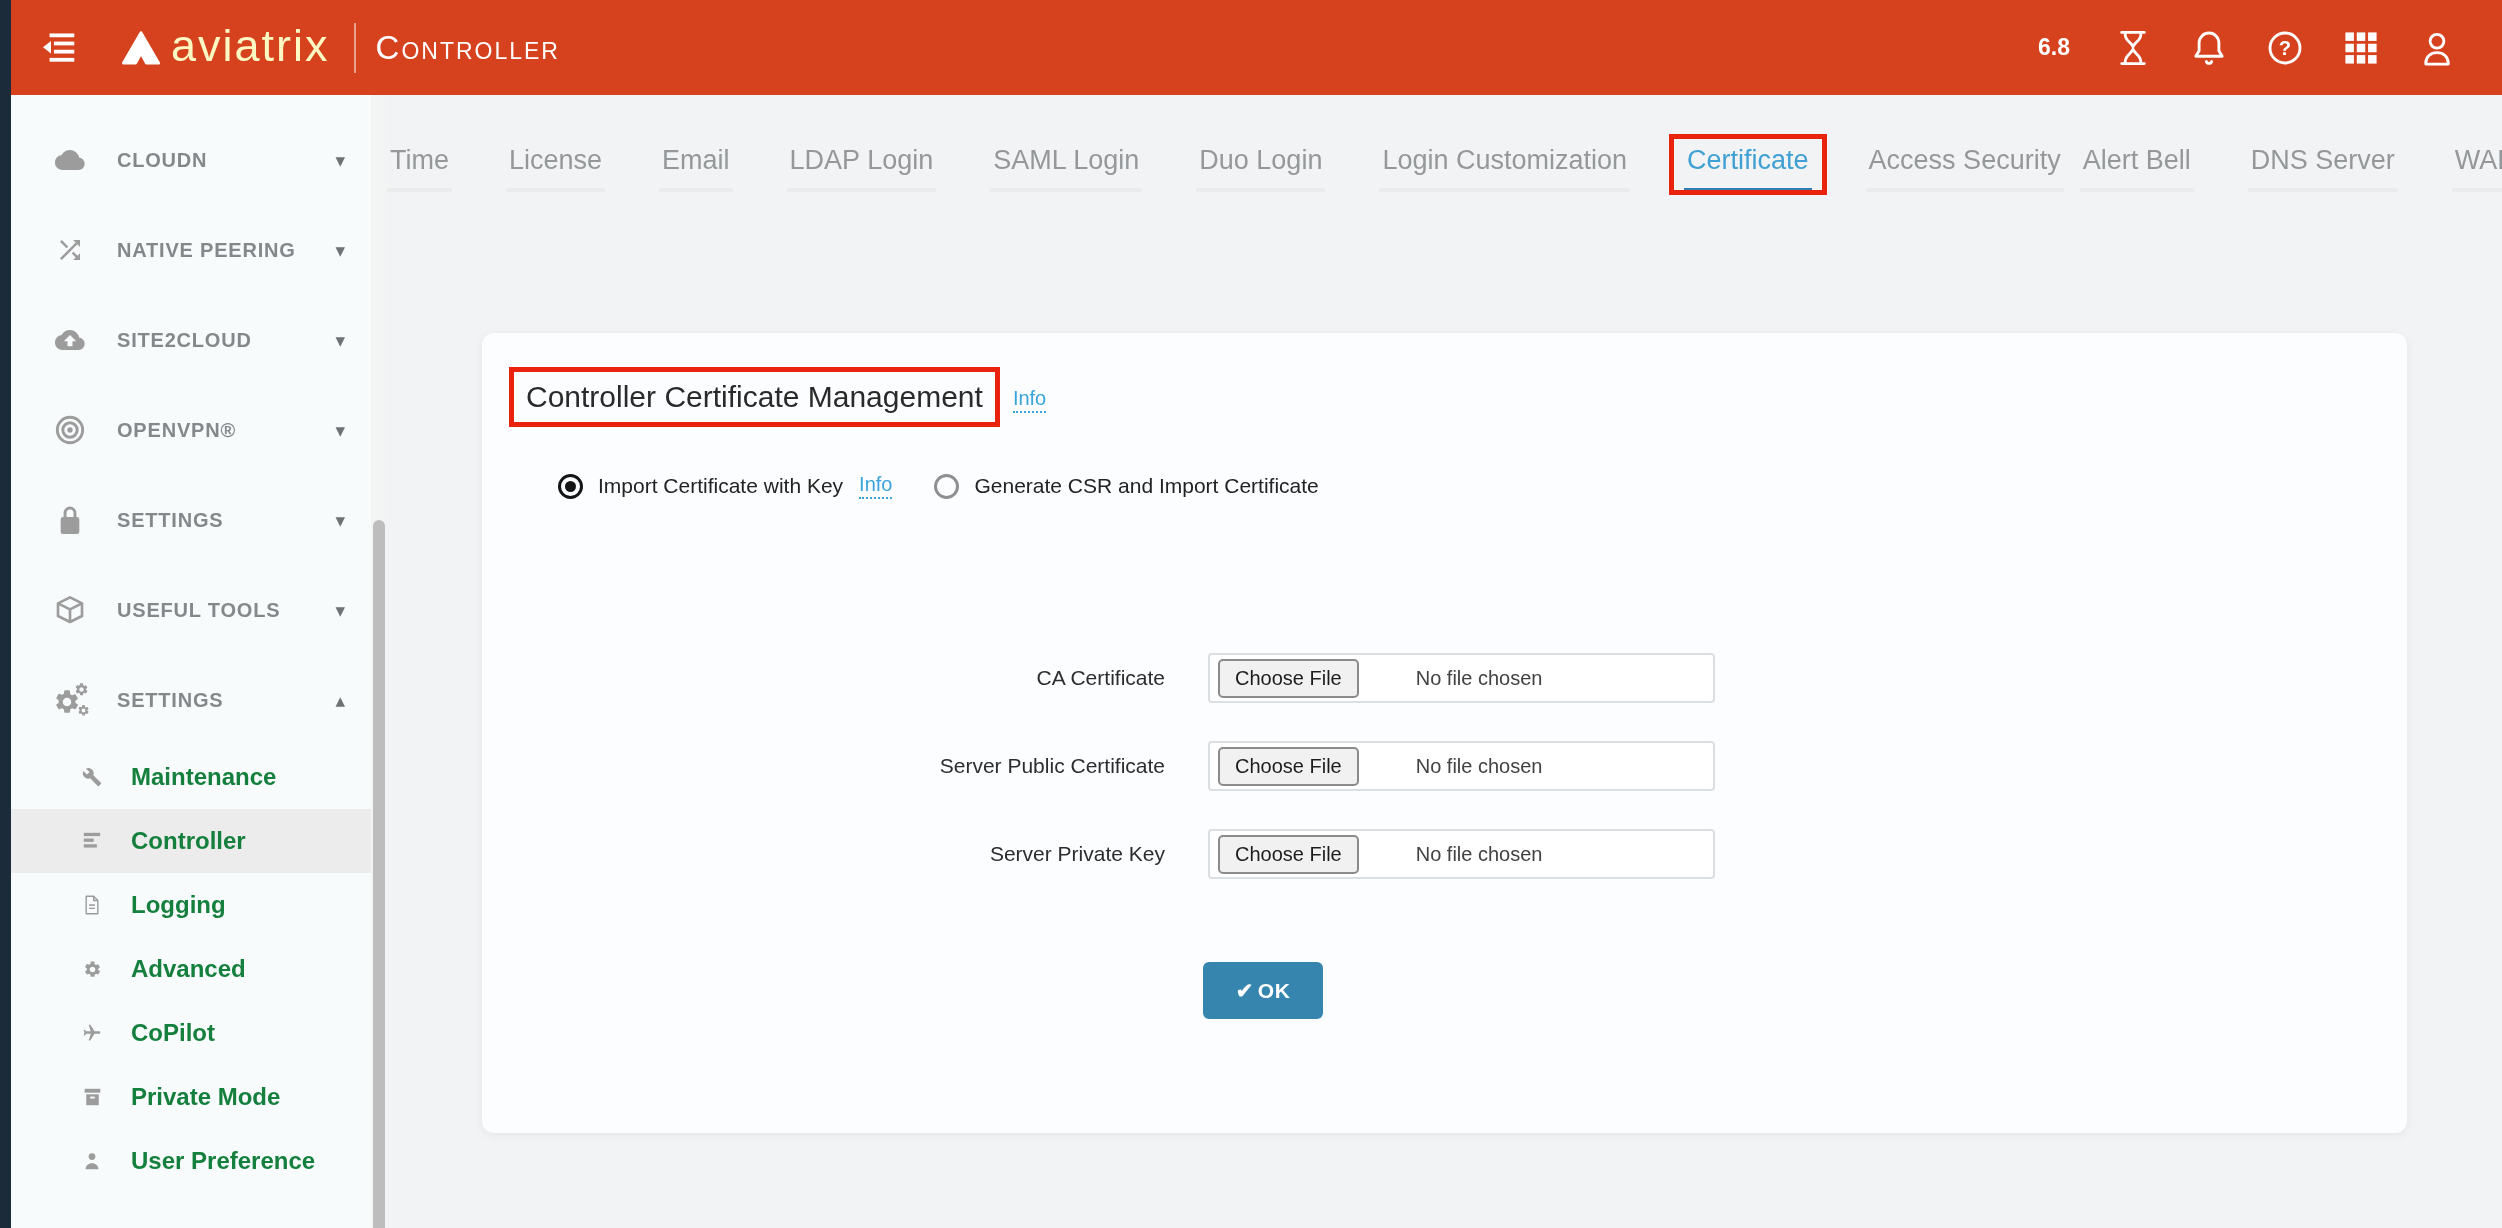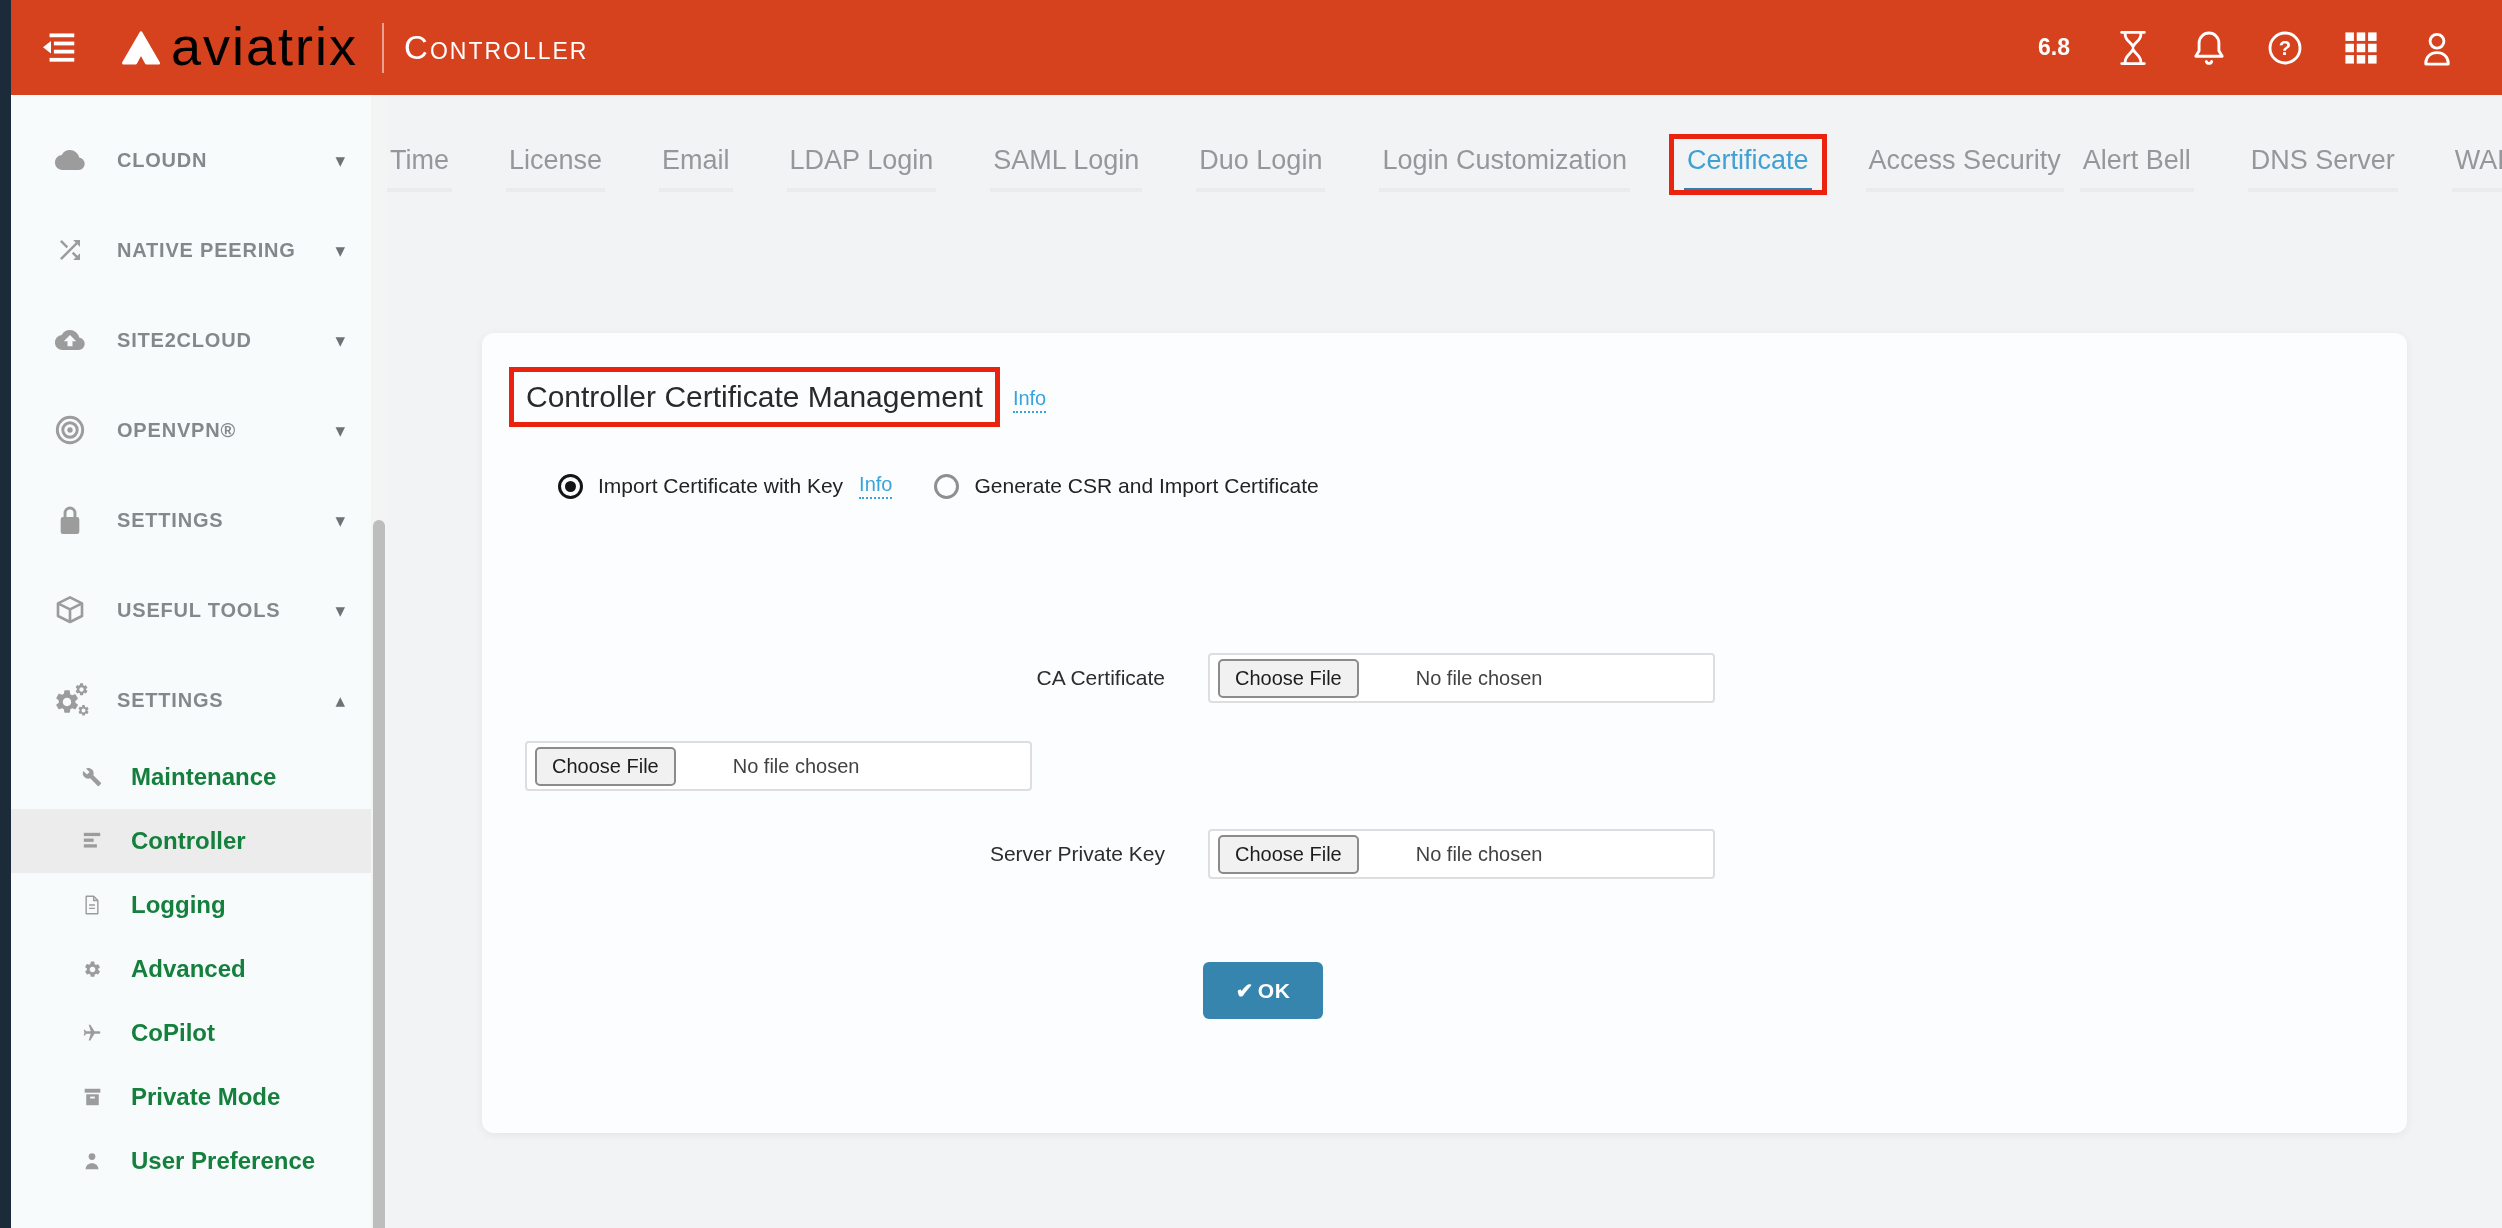--- a/index.html
+++ b/index.html
@@ -10,21 +10,21 @@
     background:#f1f3f4;
   }
   
   .appbar {
     position:absolute; top:0; left:11px; right:0; height:95px;
     background:#d7421e; display:flex; align-items:center; z-index:5;
   }
   .edge-strip { position:absolute; top:0; left:0; bottom:0; width:11px; background:#1c2b3a; z-index:6; }
   .menu-btn { margin-left:28px; width:40px; height:40px; display:flex; align-items:center; justify-content:center; cursor:pointer; }
   .logo-mark { margin-left:42px; display:flex; align-items:center; }
-  .brand { color:#000000; font-size:54px; font-weight:400; letter-spacing:2px; margin-left:10px; margin-top:-4px; }
+  .brand { color:#fef9c3; font-size:45px; font-weight:400; letter-spacing:2px; margin-left:10px; margin-top:-4px; }
   .logo-divider { width:2px; height:50px; background:rgba(255,255,255,.5); margin:0 20px 0 24px; }
   .product { color:#fff; font-size:33px; font-variant:small-caps; letter-spacing:2px; font-weight:500; }
   .spacer { flex:1; }
   .version { color:#fff; font-size:23px; font-weight:700; margin-right:44px; }
   .hicon { width:38px; height:38px; margin-right:38px; display:flex; align-items:center; justify-content:center; cursor:pointer; }
   .hicon:last-child { margin-right:46px; }
   
   .sidebar {
     position:absolute; top:95px; left:11px; width:360px; bottom:0;
     background:#f8fbfc; box-shadow:3px 0 8px rgba(0,0,0,.05); padding-top:20px; z-index:4;
@@ -359,20 +359,21 @@
 
     <div class="form-row row-1">
       <div class="form-label">CA Certificate</div>
       <div class="file-input">
         <span class="choose-btn">Choose File</span>
         <span class="file-status">No file chosen</span>
       </div>
     </div>
 
     <div class="form-row row-2">
+      <div class="form-label">Server Public Certificate</div>
       <div class="file-input">
         <span class="choose-btn">Choose File</span>
         <span class="file-status">No file chosen</span>
       </div>
     </div>
 
     <div class="form-row row-3">
       <div class="form-label">Server Private Key</div>
       <div class="file-input">
         <span class="choose-btn">Choose File</span>

